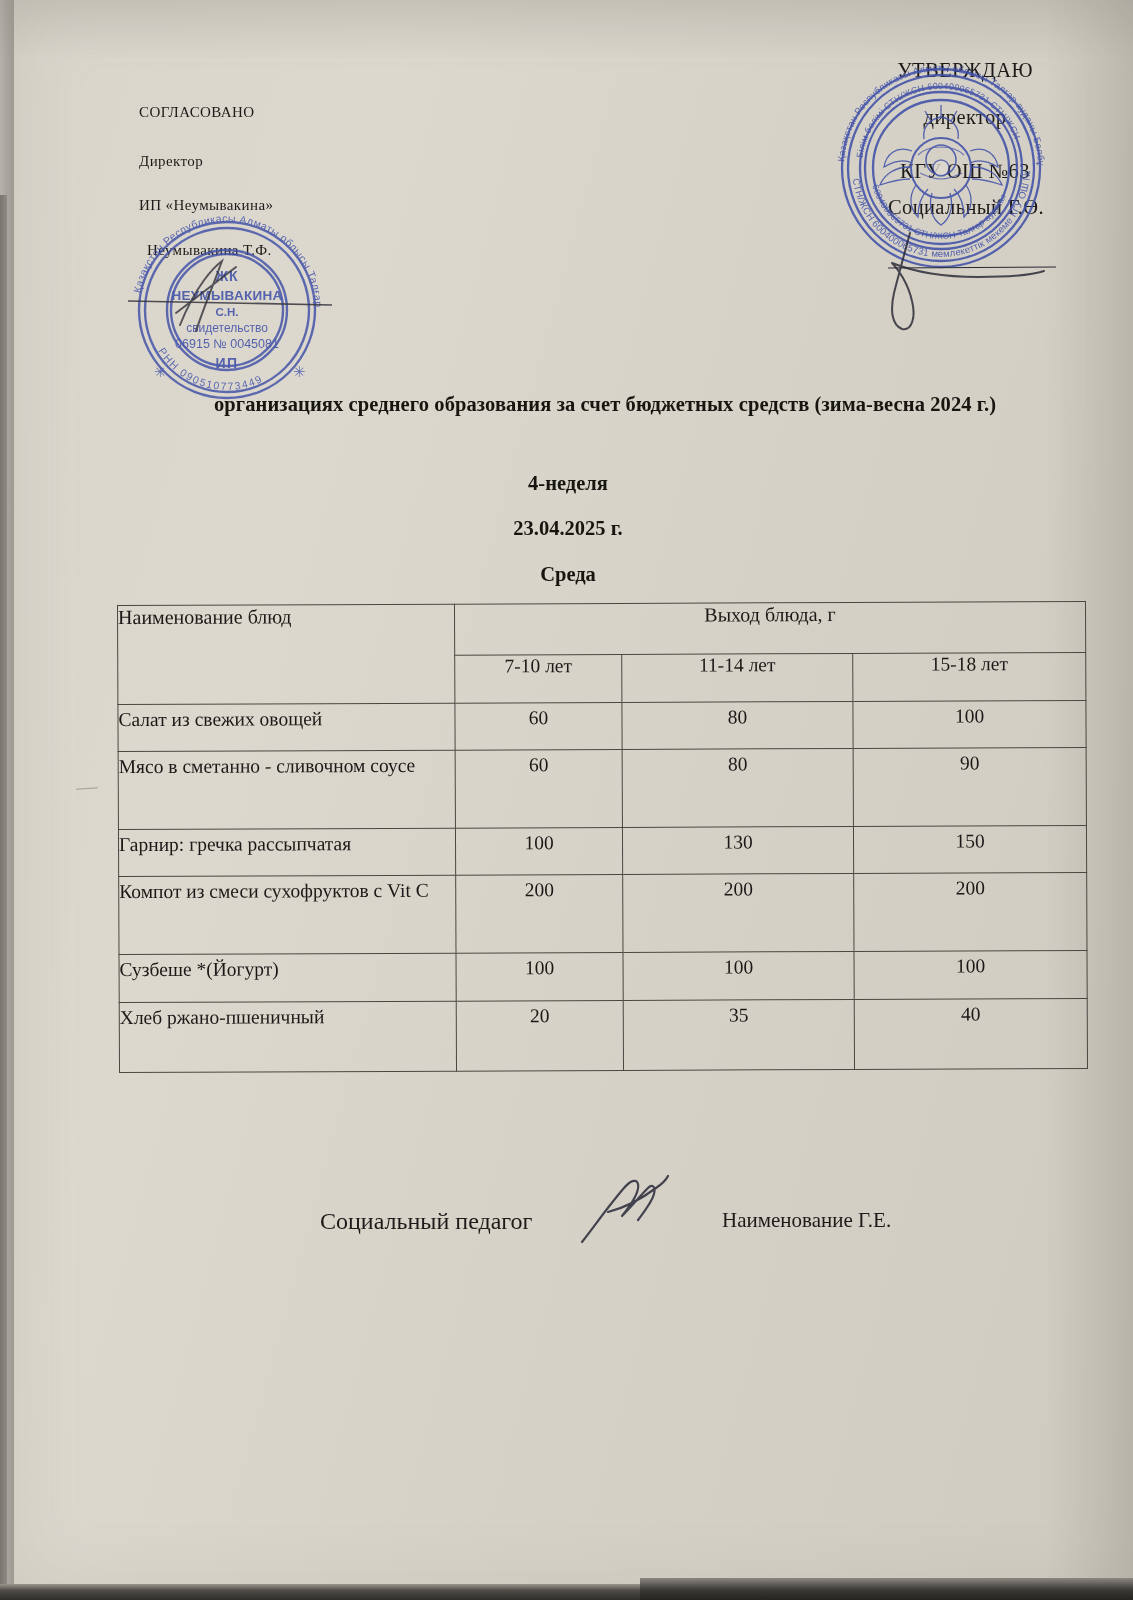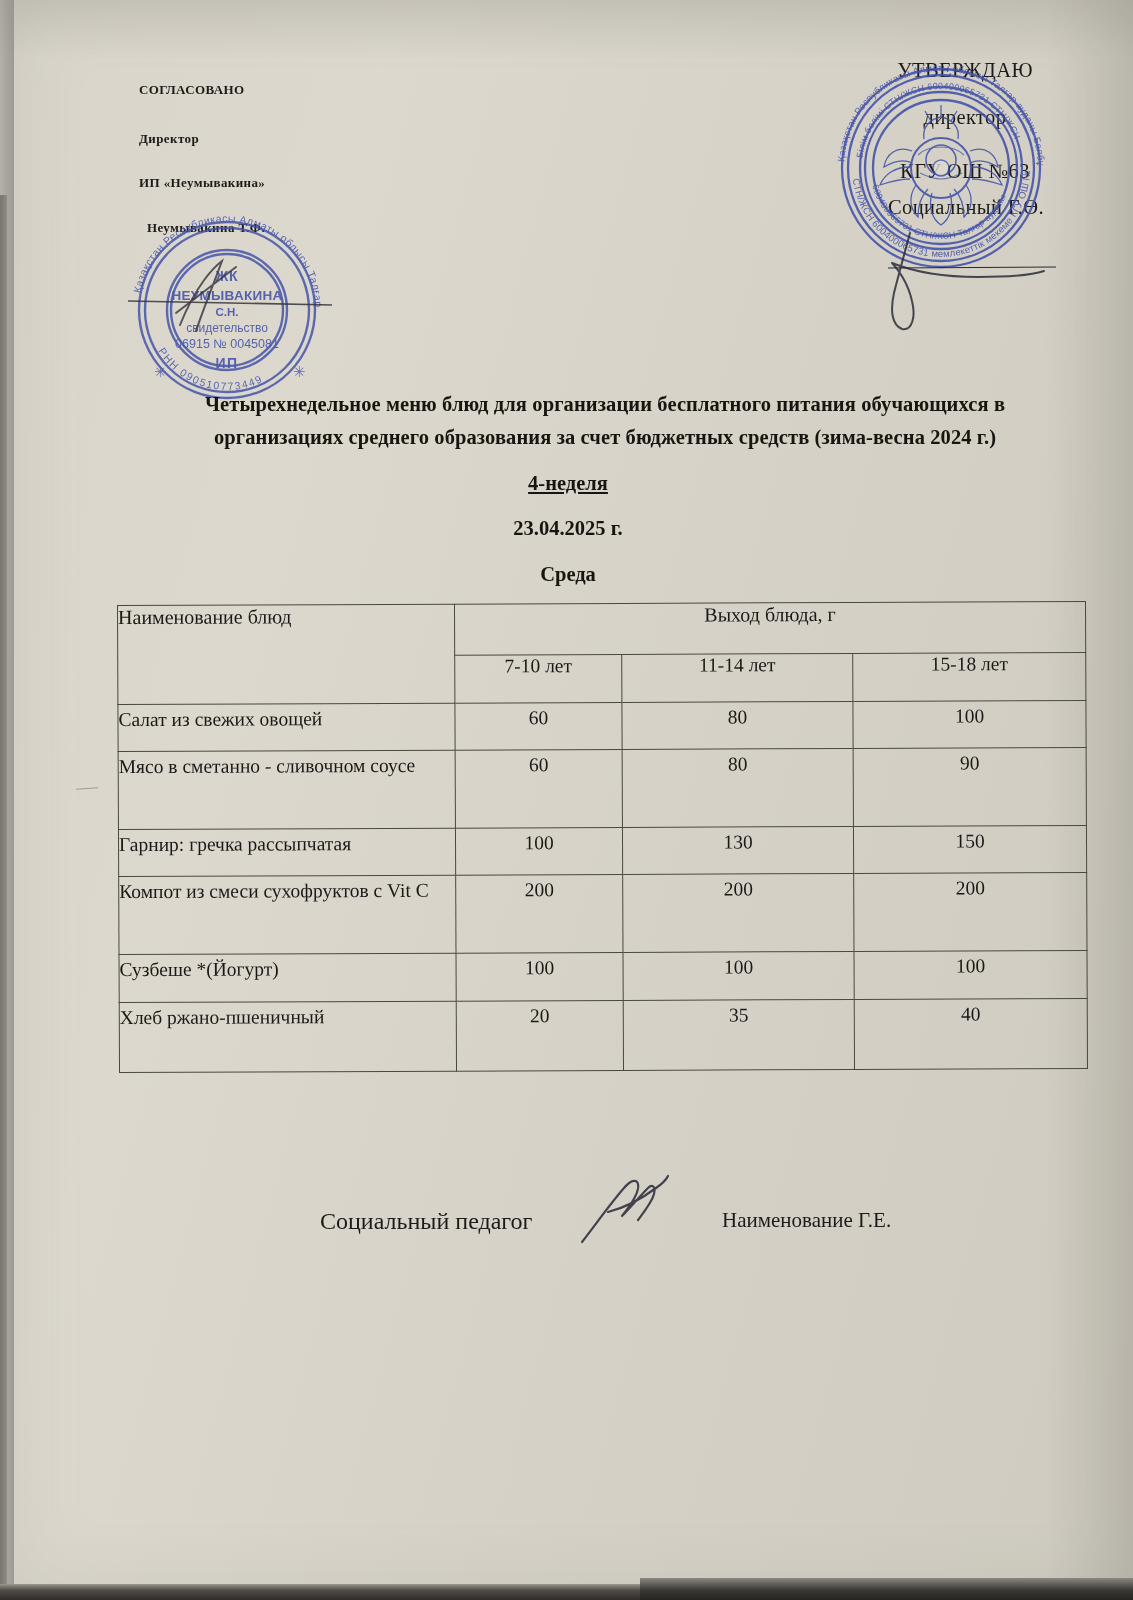--- a/index.html
+++ b/index.html
@@ -46,21 +46,21 @@
     pointer-events:none;
   }
   #shade-t{
     position:absolute;left:0;top:0;width:1133px;height:60px;
     background:linear-gradient(180deg,rgba(130,127,118,.18),rgba(130,127,118,0));
     pointer-events:none;
   }
 
   
   .t{position:absolute;color:#1d1b19;white-space:nowrap;}
-  .hdr-left{font-size:13px;font-weight:bold;letter-spacing:.4px;}
+  .hdr-left{font-size:15px;font-weight:normal;letter-spacing:.4px;margin-top:22px;}
   .hdr-right{font-size:20.5px;font-weight:normal;letter-spacing:.4px;text-align:center;}
 
   
   #title{
     position:absolute;left:150px;top:388px;width:910px;
     font-size:20.5px;font-weight:bold;line-height:33px;text-align:center;
     color:#17150f;letter-spacing:.1px;
   }
   .centerline{
     position:absolute;width:1120px;left:0;text-align:center;
@@ -219,25 +219,24 @@
     </svg>
   </div>
   <div id="sig-line-right"></div>
 
   <svg style="position:absolute;left:868px;top:225px;" width="200" height="120" viewBox="0 0 200 120">
     <path d="M 42,8 C 36,30 30,52 26,68 C 22,86 24,100 34,104 C 44,106 48,92 44,76 C 40,58 30,44 24,38
              M 24,38 C 44,46 74,52 110,52 C 140,52 164,50 176,46" fill="none" stroke="#262633" stroke-width="2" opacity=".82" stroke-linecap="round"></path>
   </svg>
 
   <div id="title">
-    <div>Четырехнедельное меню блюд для организации бесплатного питания обучающихся в</div>
     <div>организациях среднего образования за счет бюджетных средств (зима-весна 2024 г.)</div>
   </div>
 
-  <div class="centerline" style="top:472px;left:8px;text-decoration:underline;">4-неделя</div>
+  <div class="centerline" style="top:472px;left:8px;">4-неделя</div>
   <div class="centerline" style="top:517px;left:8px;">23.04.2025 г.</div>
   <div class="centerline" style="top:563px;left:8px;">Среда</div>
 
   <div id="faint-dash"></div>
 
   <table id="tbl">
     <colgroup>
       <col style="width:337px">
         <col style="width:167px">
         <col style="width:231px">

